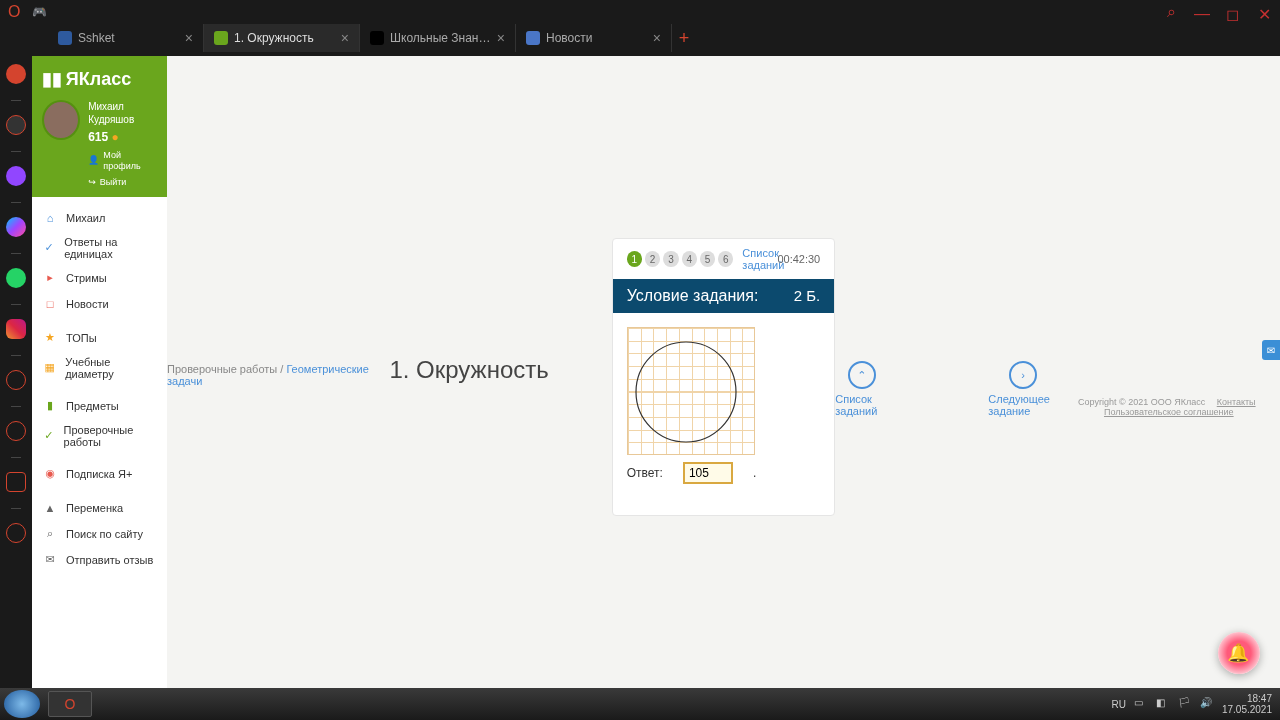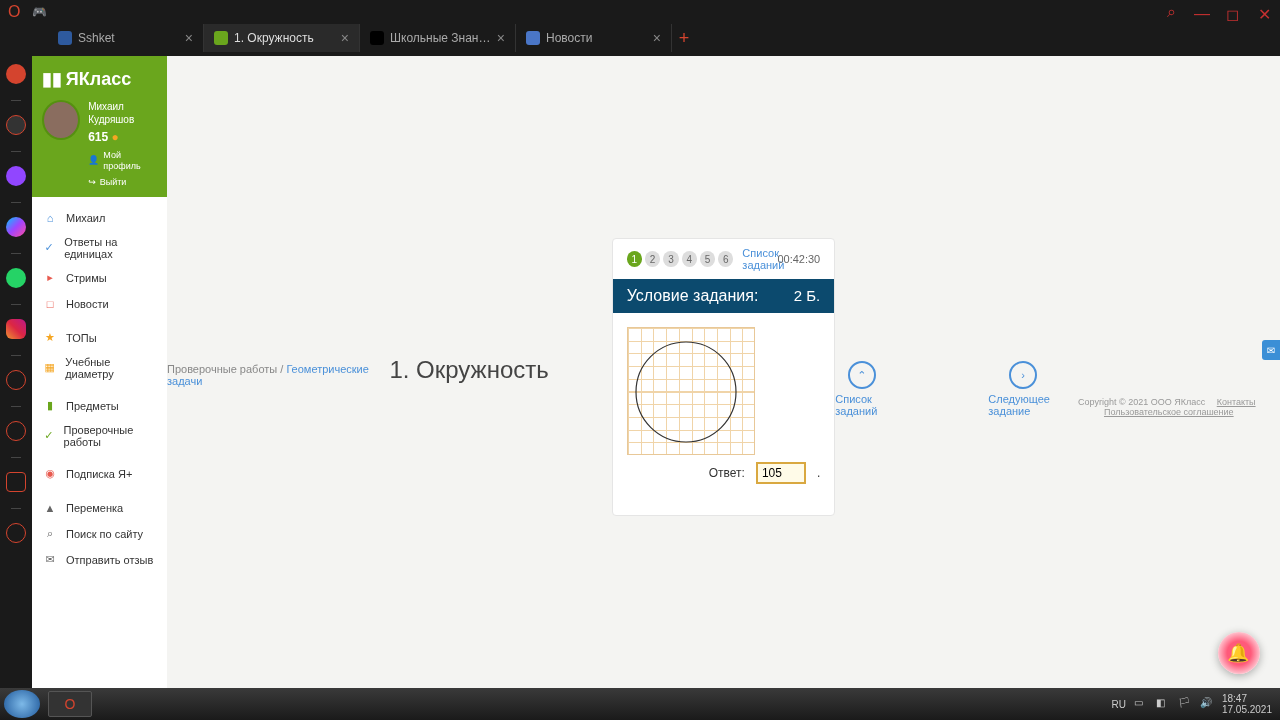--- a/index.html
+++ b/index.html
@@ -76,21 +76,21 @@
 .grid-fig { width: 128px; height: 128px; border: 1px solid #e8c898; position: relative; margin-bottom: 8px; background-image:
   repeating-linear-gradient(to right, #f0d4a8 0, #f0d4a8 1px, transparent 1px, transparent 12.7px),
   repeating-linear-gradient(to bottom, #f0d4a8 0, #f0d4a8 1px, transparent 1px, transparent 12.7px);
 }
 .grid-fig svg { position: absolute; top: 0; left: 0; }
 
 .fig-caption { font-style: italic; font-size: 11px; color: #666; margin-bottom: 12px; }
 .ratio-text { font-size: 12px; margin-bottom: 14px; }
 .ratio-text .num { color: #6aa61d; font-weight: bold; }
 
-.answer-row { font-size: 12px; display: flex; align-items: center; gap: 12px; margin-bottom: 18px; justify-content: flex-end; }
+.answer-row { font-size: 12px; display: flex; align-items: center; gap: 21px; margin-bottom: 18px; }
 .answer-input { width: 48px; height: 20px; border: 1px solid #e8c070; background: #fffbe8; font-size: 12px; padding: 0 4px; outline: 2px solid #d9a840; outline-offset: -1px; }
 
 .action-row { display: flex; align-items: center; gap: 8px; }
 .btn { padding: 5px 14px; font-size: 11px; border-radius: 3px; border: 1px solid #ccc; background: #f5f5f5; color: #aaa; cursor: pointer; }
 .btn.link { border: none; background: none; color: #4a90d9; display: flex; align-items: center; gap: 4px; }
 .info-badge { width: 14px; height: 14px; border-radius: 50%; background: #4a90d9; color: #fff; display: inline-flex; align-items: center; justify-content: center; font-size: 10px; font-weight: bold; }
 .btn.primary { margin-left: auto; border: 1px solid #4a90d9; color: #4a90d9; background: #fff; }
 
 .bottom-nav { width: 510px; display: flex; justify-content: center; gap: 100px; margin-top: 24px; }
 .bn-item { display: flex; flex-direction: column; align-items: center; color: #4a90d9; font-size: 11px; cursor: pointer; }
@@ -102,21 +102,21 @@
 
 .bell { position: fixed; right: 20px; bottom: 46px; width: 42px; height: 42px; border-radius: 50%; background: radial-gradient(circle, #ff5a7a 40%, #ffc0cc 70%); display: flex; align-items: center; justify-content: center; color: #fff; font-size: 18px; box-shadow: 0 2px 8px rgba(0,0,0,0.3); cursor: pointer; }
 
 .side-tab { position: fixed; right: 0; top: 340px; width: 18px; height: 20px; background: #3b8fd6; border-radius: 3px 0 0 3px; color:#fff; font-size:10px; display:flex; align-items:center; justify-content:center; cursor:pointer; }
 
 
 .taskbar { position: absolute; bottom: 0; left: 0; right: 0; height: 32px; background: linear-gradient(#3a3a3a, #1a1a1a); display: flex; align-items: center; padding: 0 4px; }
 .start-btn { width: 36px; height: 28px; border-radius: 50%; background: radial-gradient(circle, #7db9e8, #1e5799); cursor: pointer; }
 .task-app { width: 44px; height: 26px; margin-left: 8px; border: 1px solid #555; background: #333; border-radius: 2px; cursor: pointer; display:flex; align-items:center; justify-content:center; }
 .tray { margin-left: auto; display: flex; align-items: center; gap: 8px; color: #ccc; font-size: 10px; padding-right: 4px; }
-.tray-time { line-height: 1.1; }
+.tray-time { text-align: right; line-height: 1.1; }
 .tray-icon { width: 14px; height: 14px; }
 </style>
 </head>
 <body>
 
 <div class="titlebar">
   <div class="titlebar-left">
     <span style="color:#d4442e;font-size:16px;">O</span>
     <span style="color:#888;font-size:12px;">🎮</span>
   </div>

